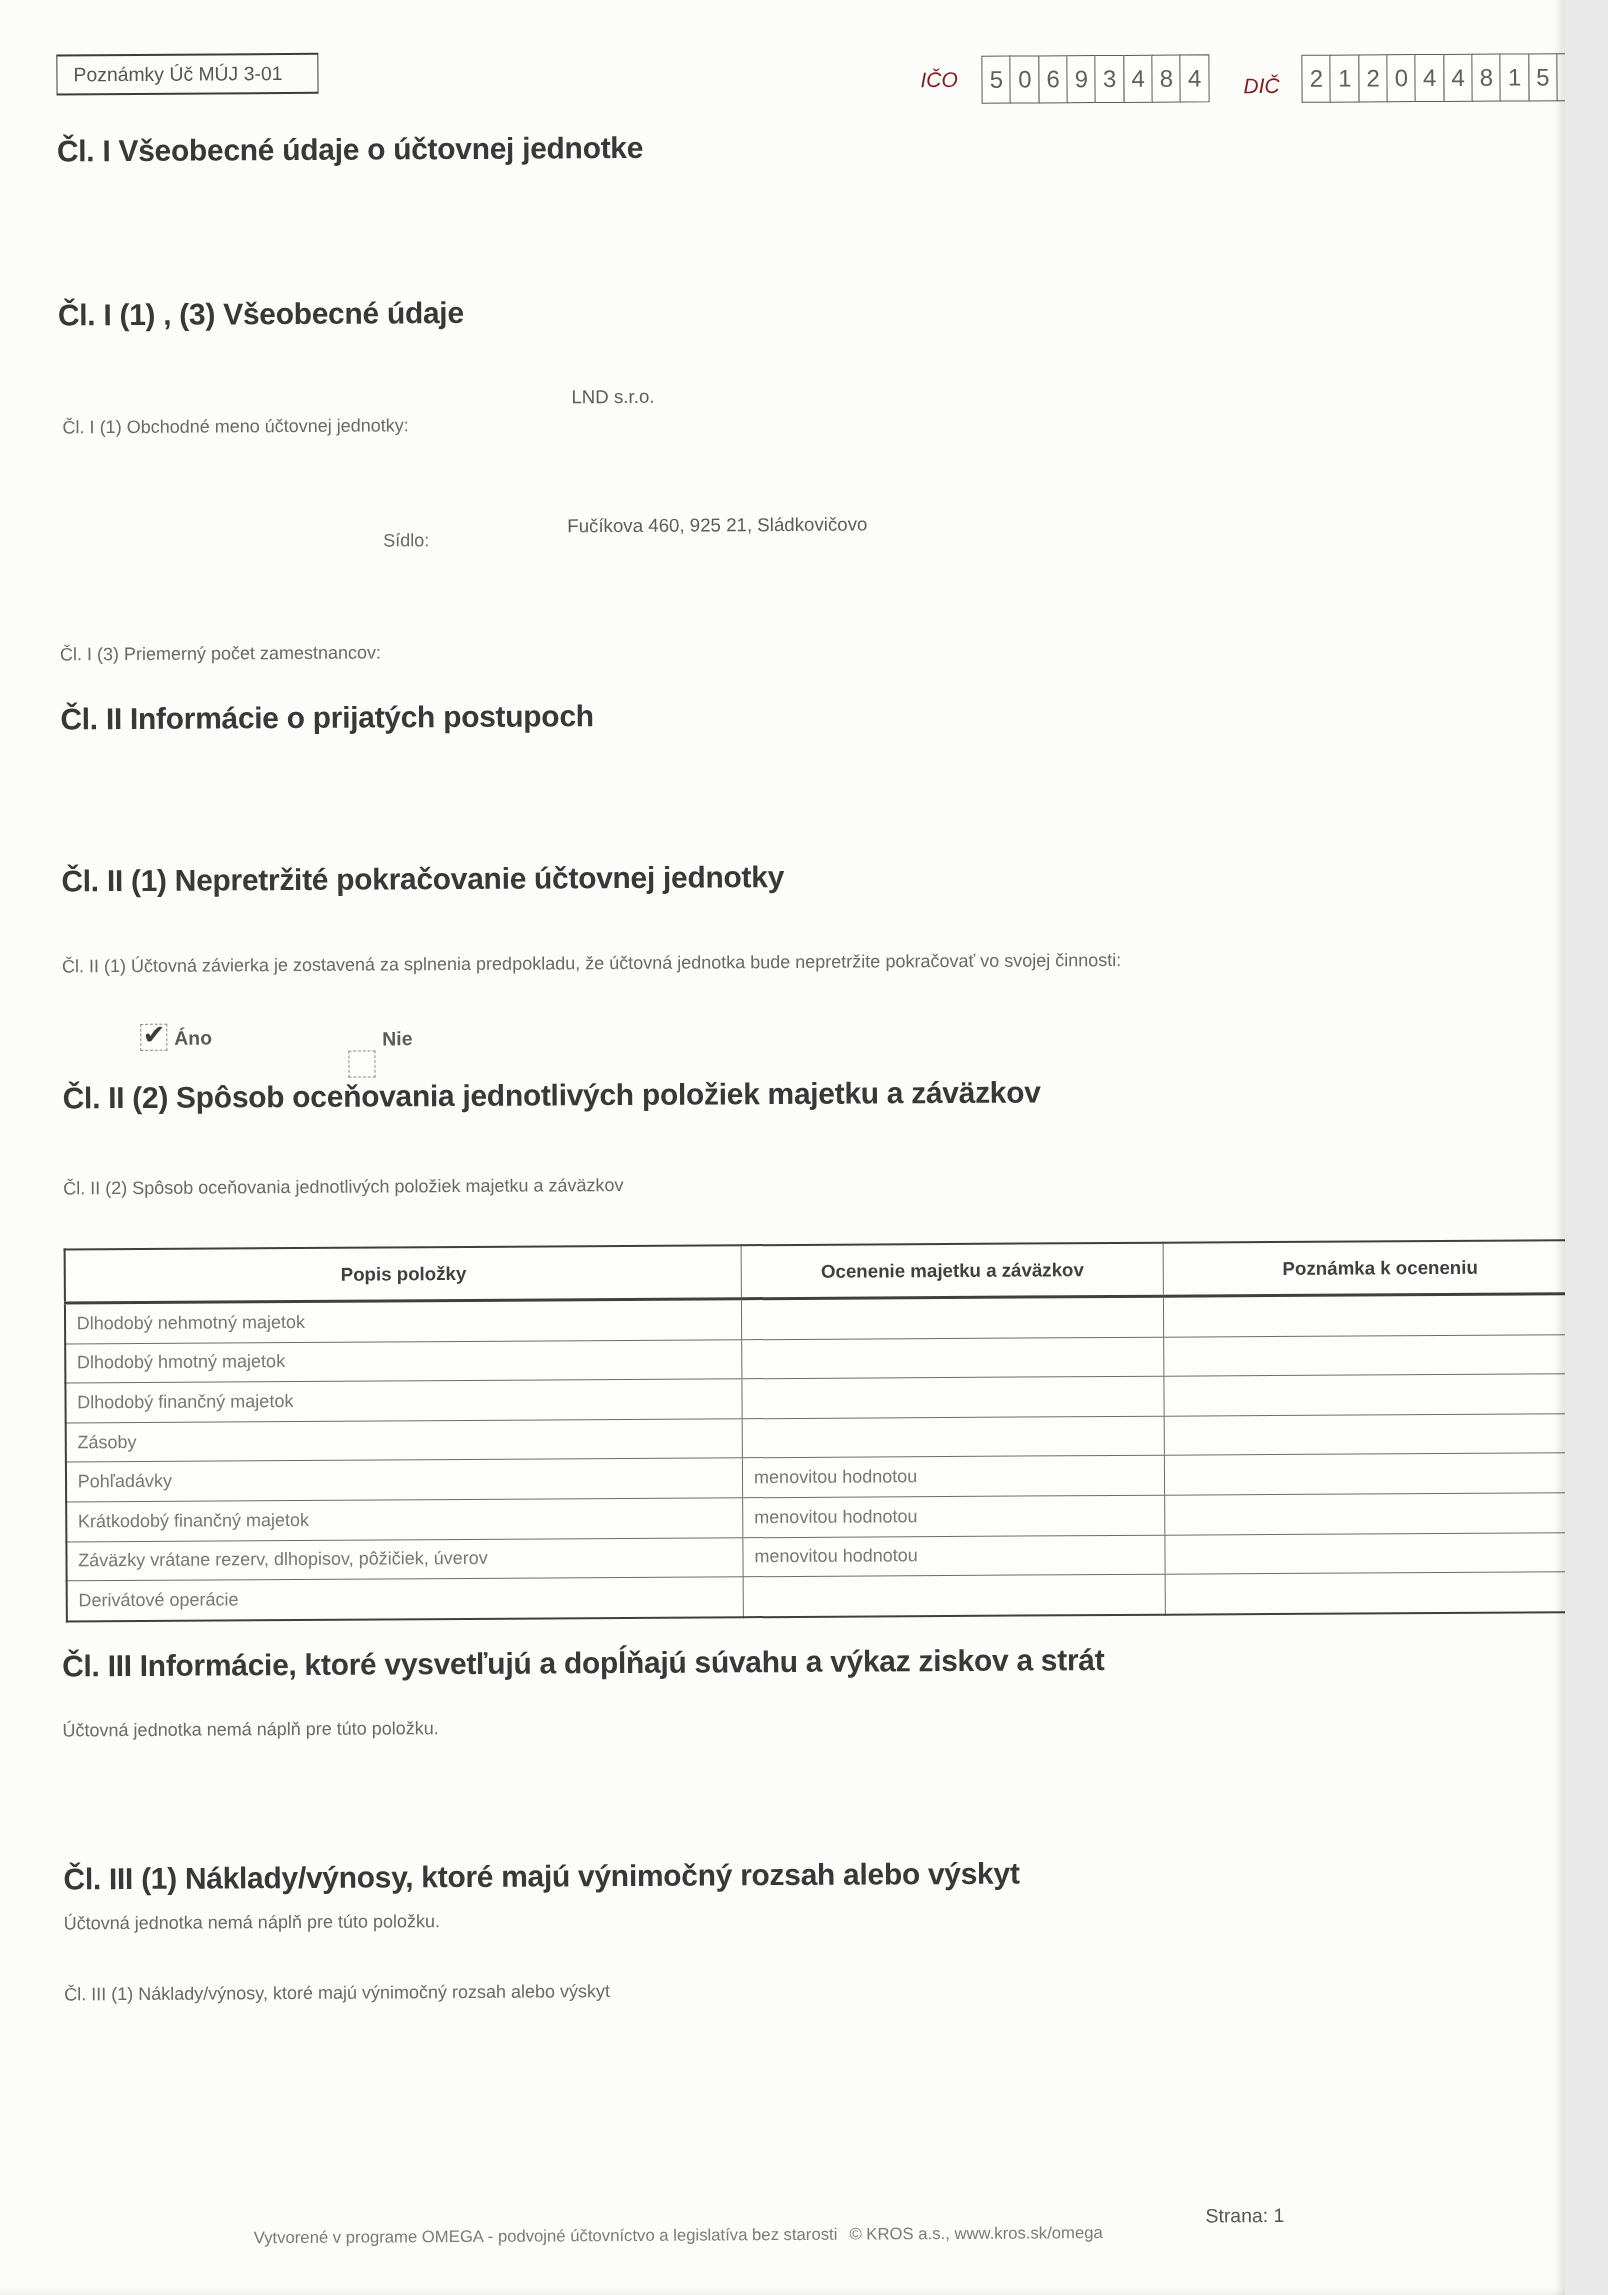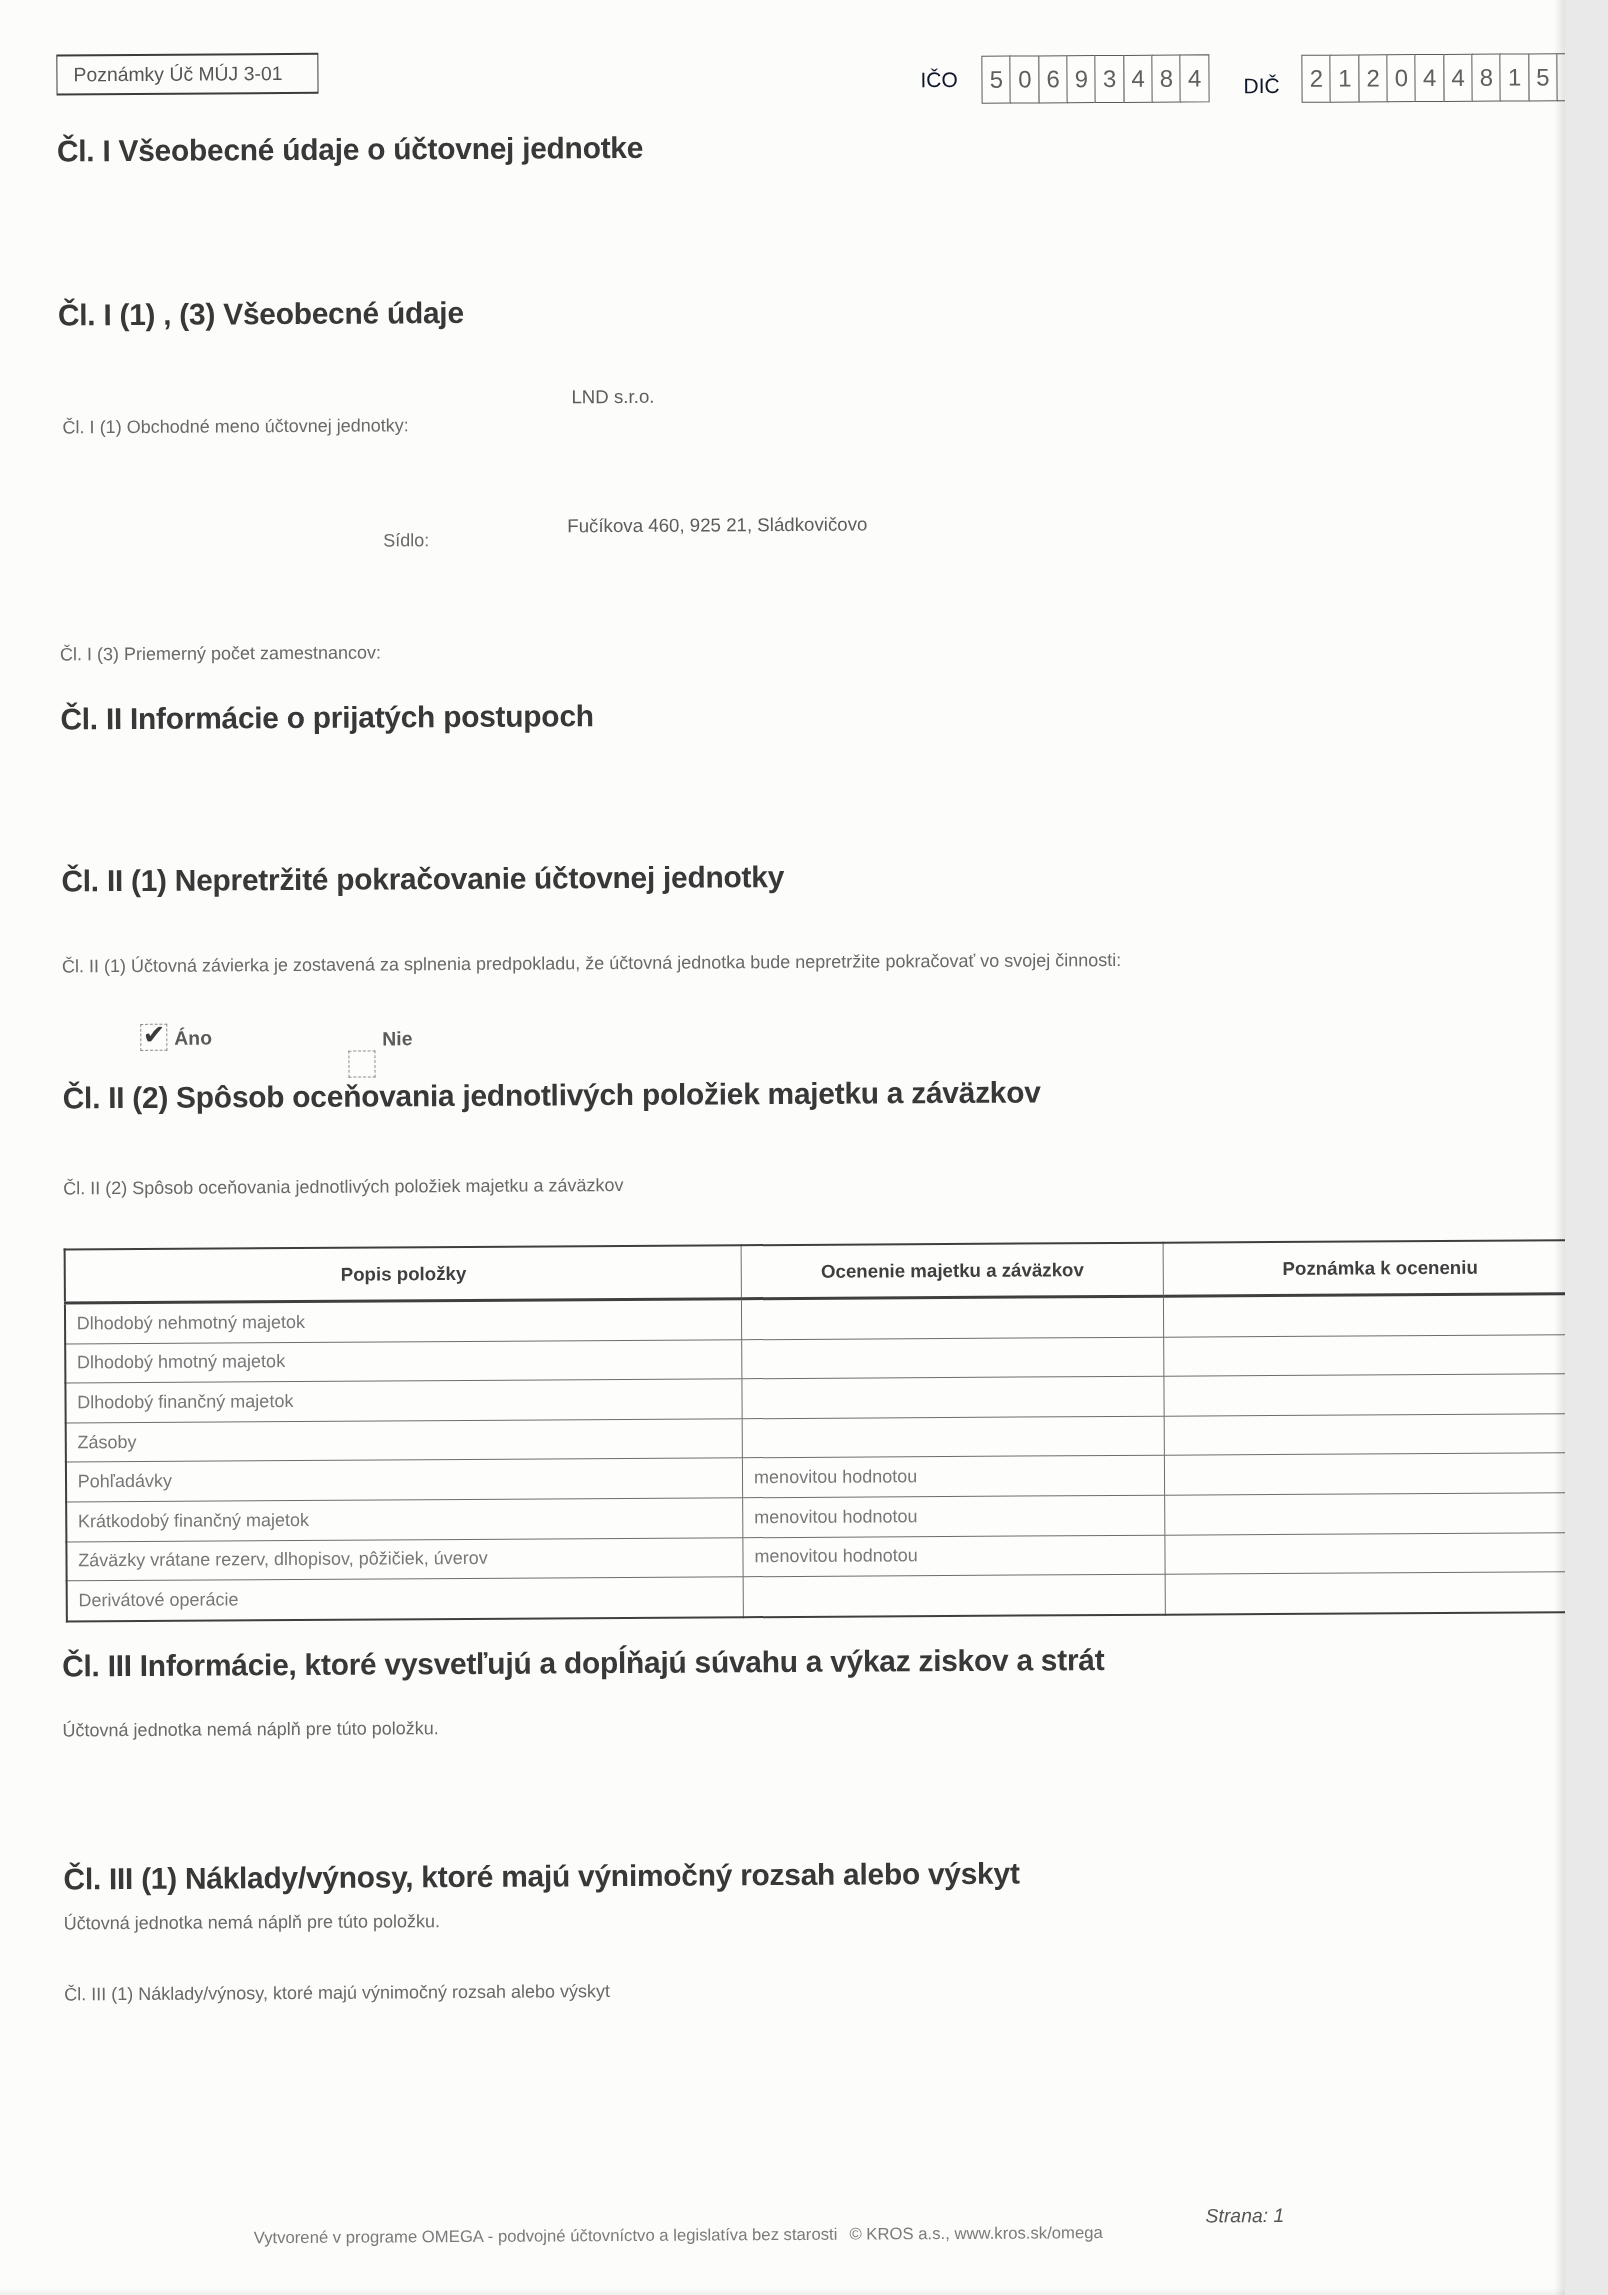--- a/index.html
+++ b/index.html
@@ -24,21 +24,21 @@
   .scan{position:absolute;inset:0;transform:rotate(-0.35deg);transform-origin:50% 50%;}
   .abs{position:absolute;white-space:nowrap;}
 
   
   .form-code-box{
     left:63px;top:50px;width:262px;height:41px;
     border:2px solid #3c3c3c;border-left-width:1.3px;border-right-width:1.3px;
     display:flex;align-items:center;padding-left:16px;box-sizing:border-box;
     font-size:19.4px;color:#555;
   }
-  .id-label{font-size:21px;color:#0f172a;}
+  .id-label{font-size:21px;color:#7f1d1d;font-style:italic;}
   .ico-label{left:927px;top:69px;}
   .dic-label{left:1250px;top:77px;}
   .digit-row{display:flex;}
   .ico-boxes{left:988px;top:57px;}
   .dic-boxes{left:1308px;top:58px;}
   .digit-cell{
     width:28px;height:46px;border:1.7px solid #5a5a5a;margin-left:-1.7px;
     display:flex;align-items:center;justify-content:center;
     font-size:24px;color:#5f5f5f;background:#fdfdfc;
   }
@@ -79,21 +79,21 @@
     padding:1.3px 10.7px;text-align:left;vertical-align:middle;
     overflow:hidden;white-space:nowrap;
   }
   .col-item{width:676px;}
   .col-val{width:421px;}
   .col-note{width:434px;}
 
   
   .footer-made{left:247px;top:2225px;font-size:16.7px;color:#7a7a7a;}
   .footer-made .sep{display:inline-block;width:12px;}
-  .footer-page{left:1199px;top:2207px;font-size:19.4px;color:#555;font-style:italic;}
+  .footer-page{left:1199px;top:2207px;font-size:19.4px;color:#555;}
 </style>
 </head>
 <body>
 
 <div class="page">
   <div class="scan">
 
     <div class="abs form-code-box">
       <span>Poznámky Úč MÚJ 3-01</span>
     </div>

